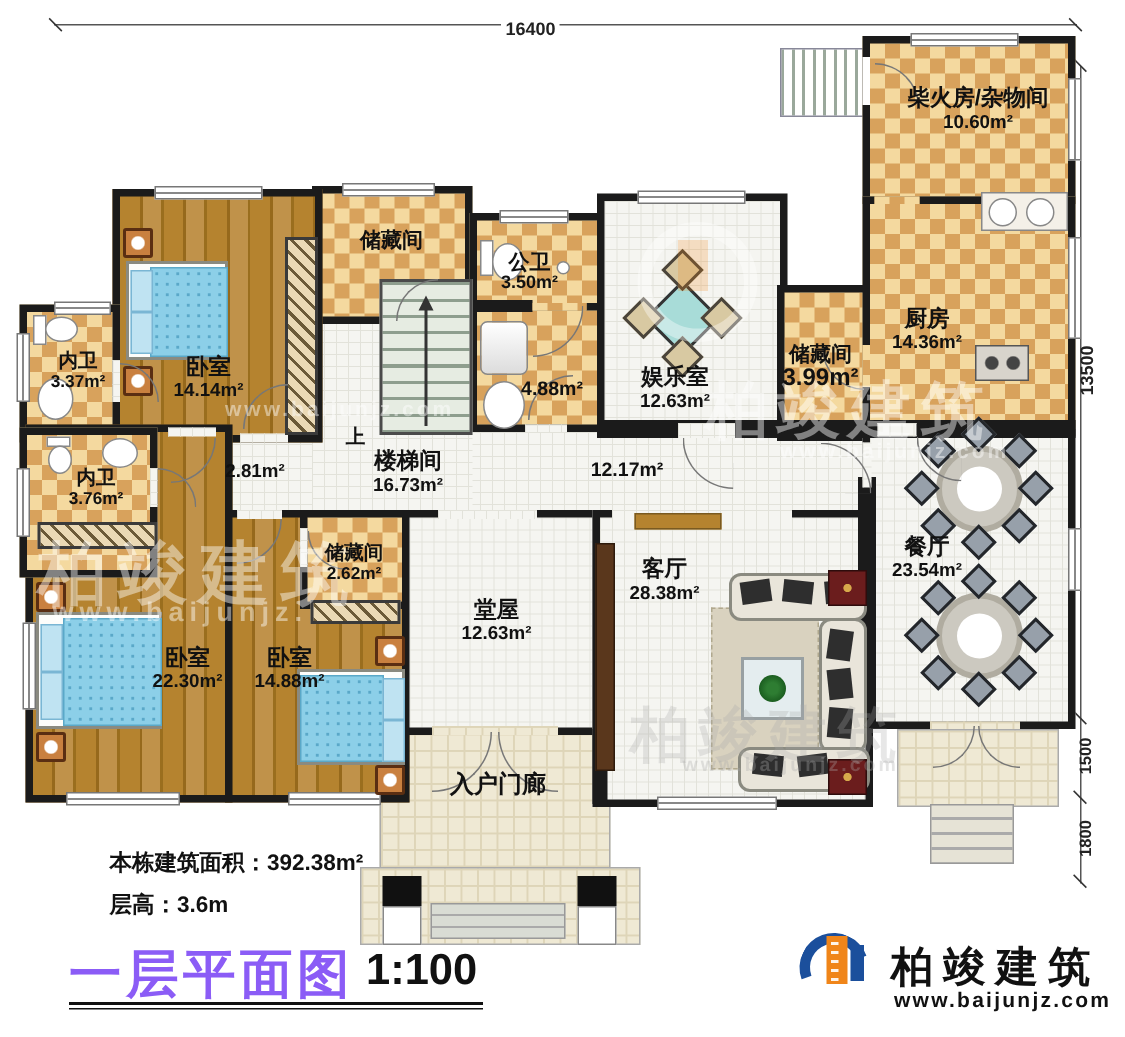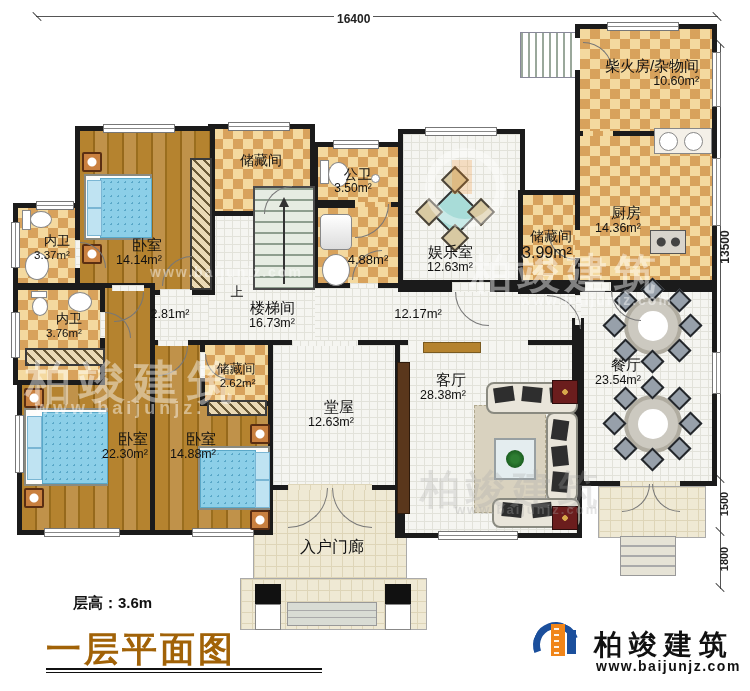--- a/index.html
+++ b/index.html
@@ -21,22 +21,22 @@
   .wall{position:absolute;background:#1b1b1b}
   .gap{position:absolute}
   .win{position:absolute;background:#fff;border:1px solid #777;box-sizing:border-box}
   .winh{background-image:linear-gradient(to bottom,transparent 42%,#888 42%,#888 58%,transparent 58%)}
   .winv{background-image:linear-gradient(to right,transparent 42%,#888 42%,#888 58%,transparent 58%)}
   .arc{position:absolute;box-sizing:border-box;border:1.5px solid #777}
   .arc-tl{border-right:none;border-bottom:none;border-top-left-radius:100%}
   .arc-tr{border-left:none;border-bottom:none;border-top-right-radius:100%}
   .arc-bl{border-right:none;border-top:none;border-bottom-left-radius:100%}
   .arc-br{border-left:none;border-top:none;border-bottom-right-radius:100%}
-  .lbl{position:absolute;transform:translate(-50%,-50%);font-weight:normal;color:#111;
-       white-space:nowrap;text-align:right;line-height:1.15}
+  .lbl{position:absolute;transform:translate(-50%,-50%);font-weight:bold;color:#111;
+       white-space:nowrap;text-align:center;line-height:1.15}
   .hatch{position:absolute;box-sizing:border-box;background-color:#ead9b5;border:2px solid #3a3a3a;
     background-image:repeating-linear-gradient(45deg,#6b5a38 0 2px,transparent 2px 7px)}
   .stairs{position:absolute;box-sizing:border-box;background-color:#e6ece2;border:2px solid #4a4a4a;
     background-image:repeating-linear-gradient(to bottom,#8e9e8e 0 2px,transparent 2px 11px)}
   .ns{position:absolute;width:20px;height:20px;box-sizing:border-box;background:#c9803f;border:2px solid #5a2e12;border-radius:2px;
     background-image:radial-gradient(circle at 50% 50%, #fff 0 4px, transparent 5px)}
   .chair{position:absolute;width:17px;height:17px;box-sizing:border-box;background:#97a0aa;border:2px solid #23262a;transform:rotate(45deg)}
   .chair.beige{background:#d8c9a2;border-color:#4a443a}
   .fix{position:absolute;box-sizing:border-box;background:#fff;border:1.5px solid #888}
   .wm{position:absolute;font-weight:bold;color:rgba(255,255,255,.45);pointer-events:none;white-space:nowrap}
@@ -318,26 +318,30 @@
     <div style="font-size:12.5px">14.88m²</div>
   </div>
   <div class="lbl" style="left:331px;top:414px;font-size:15px">
     <div>堂屋</div>
     <div style="font-size:12.5px">12.63m²</div>
   </div>
   <div class="lbl" style="left:443px;top:387px;font-size:15px">
     <div>客厅</div>
     <div style="font-size:12.5px">28.38m²</div>
   </div>
-  <div class="lbl" style="left:332px;top:547px;font-size:16px">入户门廊</div>
-
+  <div class="lbl" style="left:332px;top:524px;font-size:16px">入户门廊</div>
+
+  <div class="abs" style="left:73px;top:566px;font-size:15px;font-weight:bold;color:#111">
+    <span>本栋建筑面积：</span><span>392.38m²</span>
+  </div>
   <div class="abs" style="left:73px;top:594px;font-size:15px;font-weight:bold;color:#111">
     <span>层高：</span><span>3.6m</span>
   </div>
-  <div class="abs" style="left:46px;top:626px;font-size:35px;font-weight:bold;letter-spacing:3px;color:#a16207">一层平面图</div>
+  <div class="abs" style="left:46px;top:626px;font-size:35px;font-weight:bold;letter-spacing:3px;color:#8b5cf6">一层平面图</div>
+  <div class="abs" style="left:244px;top:631px;font-size:29px;font-weight:bold;color:#111">1:100</div>
   <div class="abs" style="left:46px;top:668px;width:276px;height:5px;border-top:2px solid #111;border-bottom:1px solid #111;box-sizing:border-box"></div>
 
   <div class="abs" style="left:531px;top:620px;width:56px;height:52px">
     <div style="position:absolute;left:2px;top:2px;width:46px;height:46px;border:7px solid #1b4f9c;border-radius:50%;border-top-color:transparent;border-right-color:transparent;transform:rotate(115deg);box-sizing:border-box"></div>
     <div style="position:absolute;left:20px;top:4px;width:14px;height:32px;background:#f08519;background-image:repeating-linear-gradient(to bottom,rgba(255,255,255,.9) 0 2px,transparent 2px 6px);background-size:5px 100%;background-repeat:no-repeat;background-position:3px 4px"></div>
     <div style="position:absolute;left:36px;top:10px;width:9px;height:24px;background:#1b4f9c"></div>
   </div>
   <div class="abs" style="left:594px;top:626px;font-size:28px;font-weight:bold;letter-spacing:7px;color:#111">柏竣建筑</div>
   <div class="abs" style="left:596px;top:658px;font-size:14px;font-weight:bold;letter-spacing:1.5px;color:#111">www.baijunjz.com</div>
 

